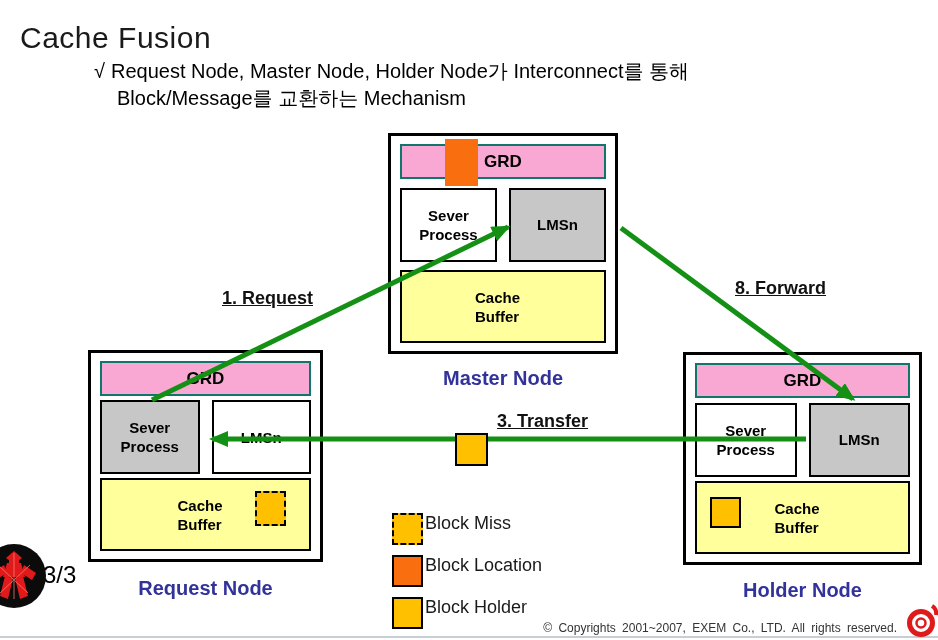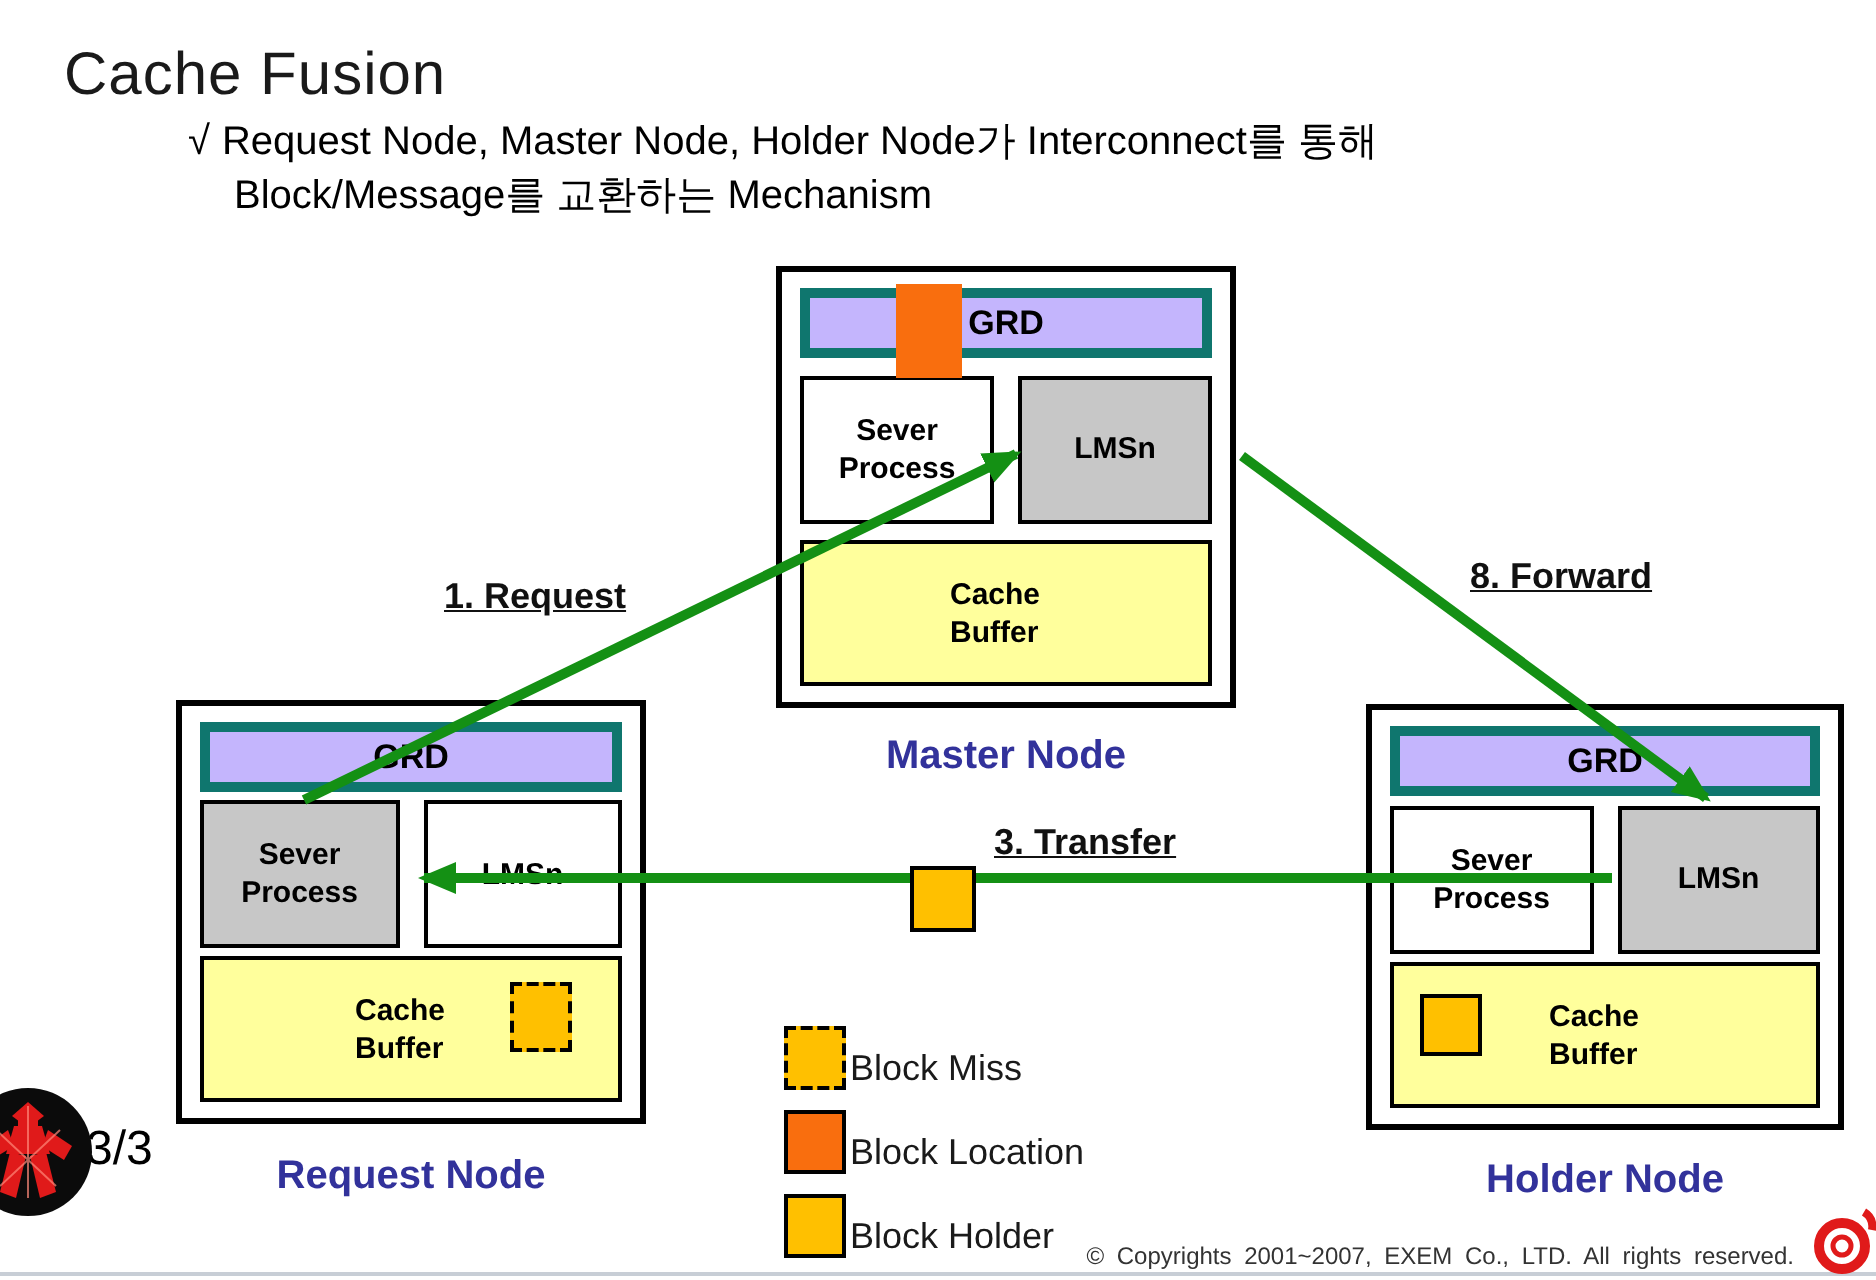--- a/index.html
+++ b/index.html
@@ -4,40 +4,40 @@
 <style>
   * { margin:0; padding:0; box-sizing:border-box; }
   html,body { background:#e8e8e8; }
   body { font-family:"Liberation Sans", sans-serif; }
   #canvas {
     position:relative; width:938px; height:640px; background:#ffffff;
     overflow:hidden; margin:0 auto;
   }
   
   .title {
-    position:absolute; left:32px; top:21px; font-size:30px; letter-spacing:.5px;
+    position:absolute; left:20px; top:21px; font-size:30px; letter-spacing:.5px;
     color:#1a1a1a; font-weight:400; white-space:nowrap;
   }
   .bullet {
     position:absolute; left:94px; top:58px; font-size:20px; line-height:27px;
     color:#000; font-weight:500; white-space:nowrap;
   }
   .bullet .line2 { padding-left:23px; }
   .bullet .check { margin-right:6px; }
   
   .node {
     position:absolute; background:#fff; border:3px solid #000;
     display:flex; flex-direction:column; justify-content:space-between;
     padding:8px 9px;
   }
   .node-master  { left:388px; top:133px; width:230px; height:221px; }
   .node-request { left:88px;  top:350px; width:235px; height:212px; }
   .node-holder  { left:683px; top:352px; width:239px; height:213px; }
   .grd {
-    position:relative; height:35px; border:5px solid #0f766e; background:#c4b5fd;
+    position:relative; height:35px; border:2px solid #0f766e; background:#f9a8d4;
     display:flex; align-items:center; justify-content:center;
     font-weight:bold; font-size:17px; color:#000;
   }
   .block-loc-square {
     position:absolute; left:43px; top:-7px; width:33px; height:47px;
     background:var(--block_location_orange); z-index:2;
   }
   .prow { display:flex; gap:12px; height:74px; }
   .pbox {
     flex:1; border:2px solid #000; background:#fff;
@@ -75,21 +75,21 @@
   }
   .lbl-request  { left:222px; top:288px; }
   .lbl-forward  { left:735px; top:278px; }
   .lbl-transfer { left:497px; top:411px; }
   .transfer-square {
     position:absolute; left:455px; top:433px; width:33px; height:33px;
     border:2px solid #000; background:var(--block_gold); z-index:6;
   }
   
   .legend { position:absolute; left:392px; top:513px; z-index:3; }
-  .legend-row { display:flex; align-items:flex-end; height:32px; margin-bottom:10px; }
+  .legend-row { display:flex; align-items:flex-start; height:32px; margin-bottom:10px; }
   .legend-swatch { width:31px; height:32px; flex:0 0 31px; }
   .sw-miss  { border:2px dashed #000; background:var(--block_gold); }
   .sw-loc   { border:2px solid #000;  background:var(--block_location_orange); }
   .sw-image { border:2px solid #000;  background:var(--block_gold); }
   .legend-label { font-size:18px; color:#1a1a1a; margin-left:2px; white-space:nowrap; }
   
   .page-number { position:absolute; left:43px; top:561px; font-size:24px; color:#000; }
   .exem-logo { position:absolute; left:-20px; top:543px; z-index:2; }
   .copyright {
     position:absolute; right:41px; top:621px; font-size:12px; color:#333;

